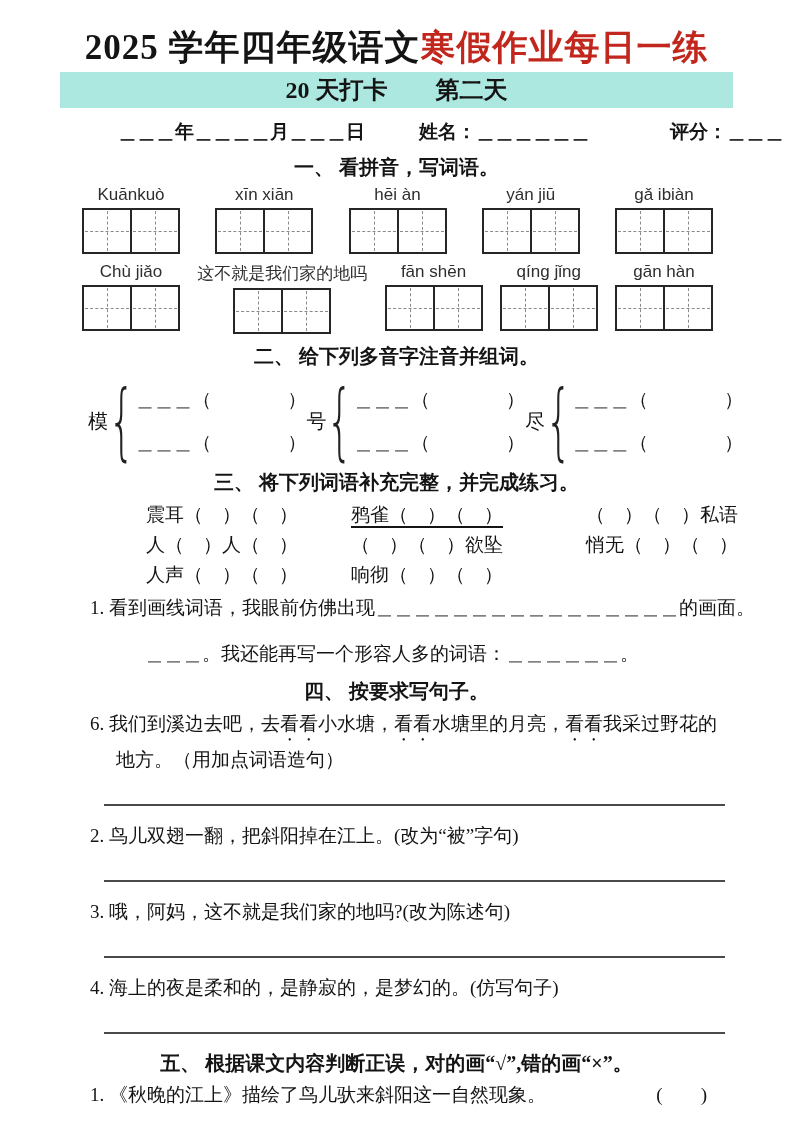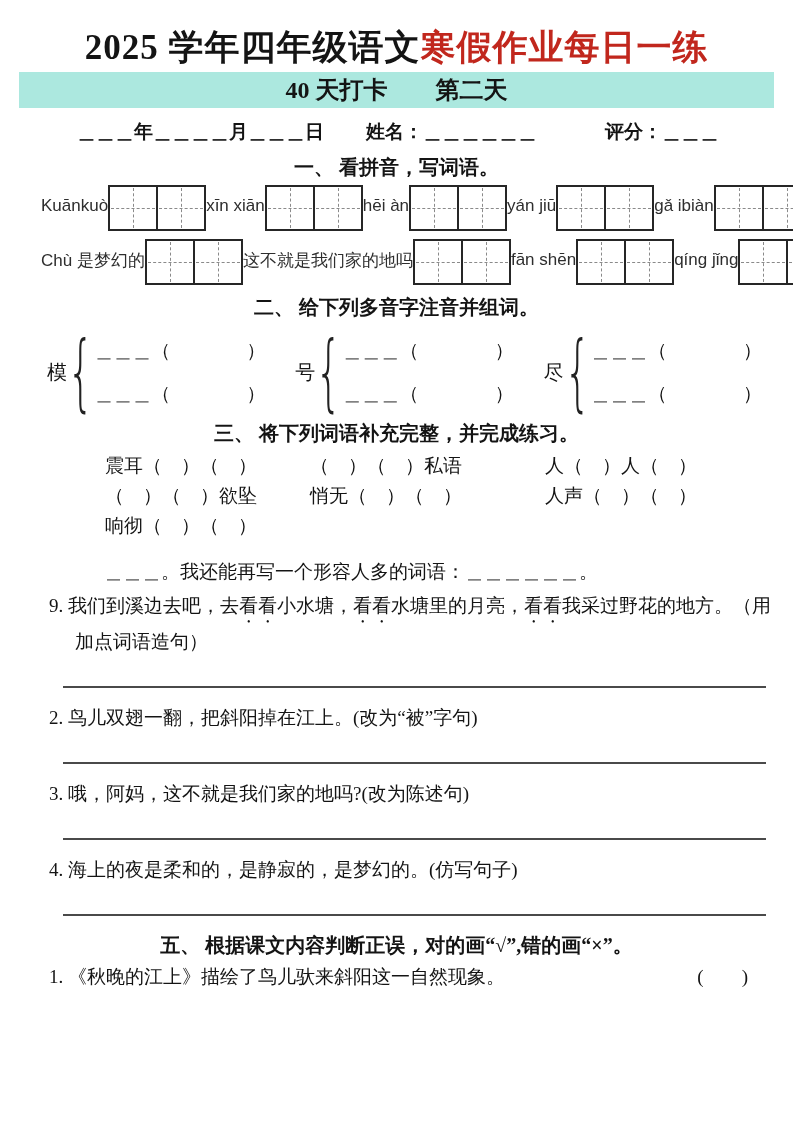--- a/index.html
+++ b/index.html
@@ -1,36 +1,36 @@
 <!DOCTYPE html>
 <html><head>
 <meta charset="utf-8">
 <style>
   html,body { margin:0; padding:0; background:#fff; }
   .page {
     position:relative; width:793px; height:1122px; margin:0 auto;
-    background:#ffffff; box-sizing:border-box; padding:0 19px;
+    background:#ffffff; box-sizing:border-box; padding:0 60px;
     font-family:"Liberation Serif","DejaVu Serif",serif;
     color:#141414; overflow:hidden;
   }
   
   .title { margin-top:26px; text-align:center; font-size:35px; font-weight:bold;
            letter-spacing:1px; line-height:1.25; white-space:nowrap; }
   .title .red { color:#c1271d; }
   .banner { margin-top:2px; background:#ace8df; text-align:center;
             font-size:24px; font-weight:bold; line-height:36px; height:36px; }
   .dateline { margin:11px 0 0 58px; font-size:19px; font-weight:600;
-              display:flex; gap:0; white-space:pre; }
+              display:flex; gap:12px; white-space:pre; }
   .dateline .dl-name { margin-left:42px; }
   .dateline .dl-score { margin-left:68px; }
   
   .sec-heading { font-size:20px; font-weight:bold; margin:9px 0 4px 0;text-align:center; }
   
   .words-row { display:flex; justify-content:space-between; margin:2px 20px 8px 22px; }
-  .word { display:flex; flex-direction:row; align-items:center; }
+  .word { display:flex; flex-direction:column; align-items:center; }
   .py { font-family:"Liberation Sans","DejaVu Sans",sans-serif; font-size:17px;
         color:#2e2e2e; margin-bottom:3px; white-space:nowrap; }
   .tian { display:flex; border:2px solid #262626; }
   .cell { width:46px; height:42px; position:relative; }
   .cell + .cell { border-left:2px solid #262626; }
   .cell::before { content:""; position:absolute; left:50%; top:1px; bottom:1px;
                   border-left:1px dashed #8a8a8a; }
   .cell::after  { content:""; position:absolute; top:50%; left:1px; right:1px;
                   border-top:1px dashed #8a8a8a; }
   
@@ -61,21 +61,21 @@
   .s5text { white-space:pre; }
   .s5ans { white-space:pre; padding-right:26px; }
 </style>
 </head>
 <body>
 
 <div class="page">
 
   <div class="title"><span>2025 学年四年级语文</span><span class="red">寒假作业每日一练</span></div>
 
-  <div class="banner">40 天打卡　　第二天</div>
+  <div class="banner">20 天打卡　　第二天</div>
 
   <div class="dateline">
     <span class="dl-date">＿＿＿年＿＿＿＿月＿＿＿日</span>
     <span class="dl-name">姓名：＿＿＿＿＿＿</span>
     <span class="dl-score">评分：＿＿＿</span>
   </div>
 
   <div class="sec-heading">一、 看拼音，写词语。</div>
 
   <div class="words-row">
@@ -111,21 +111,21 @@
       <div class="py">gǎ ibiàn</div>
       <div class="tian">
           <div class="cell"></div>
           <div class="cell"></div>
         </div>
     </div>
   </div>
 
   <div class="words-row">
     <div class="word">
-      <div class="py">Chù 是梦幻的</div>
+      <div class="py">Chù jiǎo</div>
       <div class="tian">
           <div class="cell"></div>
           <div class="cell"></div>
         </div>
     </div>
     <div class="word">
       <div class="py">这不就是我们家的地吗</div>
       <div class="tian">
           <div class="cell"></div>
           <div class="cell"></div>
@@ -180,33 +180,36 @@
         <span>＿＿＿（　　　　）</span>
         <span>＿＿＿（　　　　）</span>
       </span>
     </div>
   </div>
 
   <div class="sec-heading">三、 将下列词语补充完整，并完成练习。</div>
 
   <div class="words3">
     <span class="w3cell">震耳（　）（　）</span>
+    <span class="w3cell ul">鸦雀（　）（　）</span>
     <span class="w3cell">（　）（　）私语</span>
     <span class="w3cell">人（　）人（　）</span>
     <span class="w3cell">（　）（　）欲坠</span>
     <span class="w3cell">悄无（　）（　）</span>
     <span class="w3cell">人声（　）（　）</span>
     <span class="w3cell">响彻（　）（　）</span>
     <span class="w3cell"></span>
   </div>
 
+  <div class="qline">1. 看到画线词语，我眼前仿佛出现＿＿＿＿＿＿＿＿＿＿＿＿＿＿＿＿的画面。</div>
   <div class="qline indent">＿＿＿。我还能再写一个形容人多的词语：＿＿＿＿＿＿。</div>
 
-
-  <p class="s4item"><span>9. 我们到溪边去吧，去</span><span class="emdot">看看</span><span>小水塘，</span><span class="emdot">看看</span><span>水塘里的月亮，</span><span class="emdot">看看</span><span>我采过野花的地方。（用加点词语造句）</span></p>
+  <div class="sec-heading">四、 按要求写句子。</div>
+
+  <p class="s4item"><span>6. 我们到溪边去吧，去</span><span class="emdot">看看</span><span>小水塘，</span><span class="emdot">看看</span><span>水塘里的月亮，</span><span class="emdot">看看</span><span>我采过野花的地方。（用加点词语造句）</span></p>
   <div class="ansline"></div>
 
   <p class="s4item">2. 鸟儿双翅一翻，把斜阳掉在江上。(改为“被”字句)</p>
   <div class="ansline"></div>
 
   <p class="s4item">3. 哦，阿妈，这不就是我们家的地吗?(改为陈述句)</p>
   <div class="ansline"></div>
 
   <p class="s4item">4. 海上的夜是柔和的，是静寂的，是梦幻的。(仿写句子)</p>
   <div class="ansline"></div>

